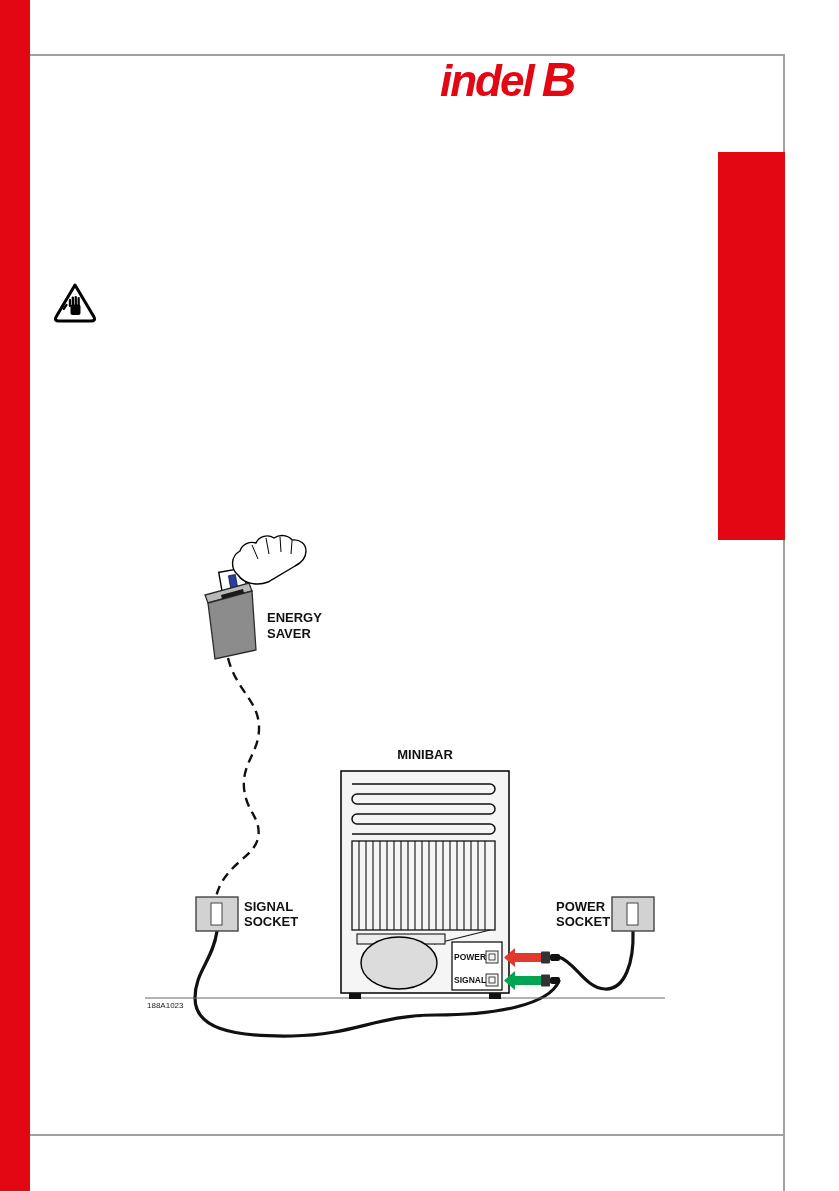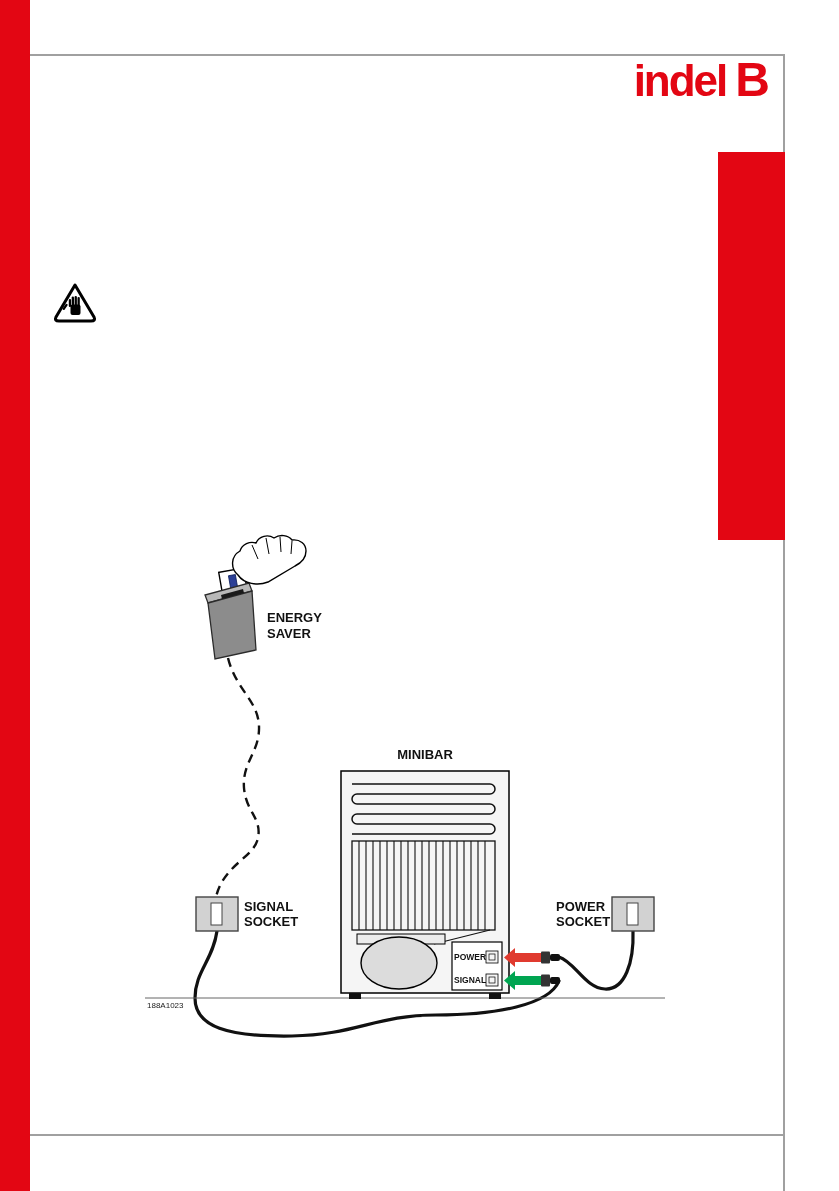--- a/index.html
+++ b/index.html
@@ -13,22 +13,22 @@
   body{
     width:839px;height:1191px;position:relative;background:#fff;
     font-family:"Liberation Sans",sans-serif;overflow:hidden;
   }
   .accent-strip{position:absolute;left:0;top:0;width:30px;height:1191px;background:var(--accent-red);}
   .top-border{position:absolute;left:30px;top:54px;width:755px;height:2px;background:var(--border-gray);}
   .right-border{position:absolute;left:783px;top:54px;width:2px;height:1137px;background:var(--border-gray);}
   .bottom-rule{position:absolute;left:30px;top:1134px;width:753px;height:2px;background:var(--border-gray);}
   .red-block{position:absolute;left:718px;top:152px;width:67px;height:388px;background:var(--accent-red);}
   .logo{
-    position:absolute;top:56px;left:440px;width:330px;text-align:right;
-    color:var(--accent-red);font-weight:bold;line-height:1;
+    position:absolute;top:56px;left:440px;width:330px;text-align:left;
+    color:var(--accent-red);font-style:italic;font-weight:bold;line-height:1;
   }
   .logo .lower{font-size:44px;letter-spacing:-2px;}
   .logo .upper{font-size:48px;margin-left:9px;}
   .warning{position:absolute;left:52px;top:281px;width:46px;height:44px;}
   .diagram{position:absolute;left:0;top:0;width:839px;height:1191px;pointer-events:none;}
   svg text.lbl{font-family:"Liberation Sans",sans-serif;font-weight:bold;font-size:13px;fill:#111;}
   svg text.sm{font-family:"Liberation Sans",sans-serif;font-weight:bold;font-size:8.5px;fill:#111;}
   svg text.code{font-family:"Liberation Sans",sans-serif;font-weight:normal;font-size:8px;fill:#222;}
 </style>
 </head>

